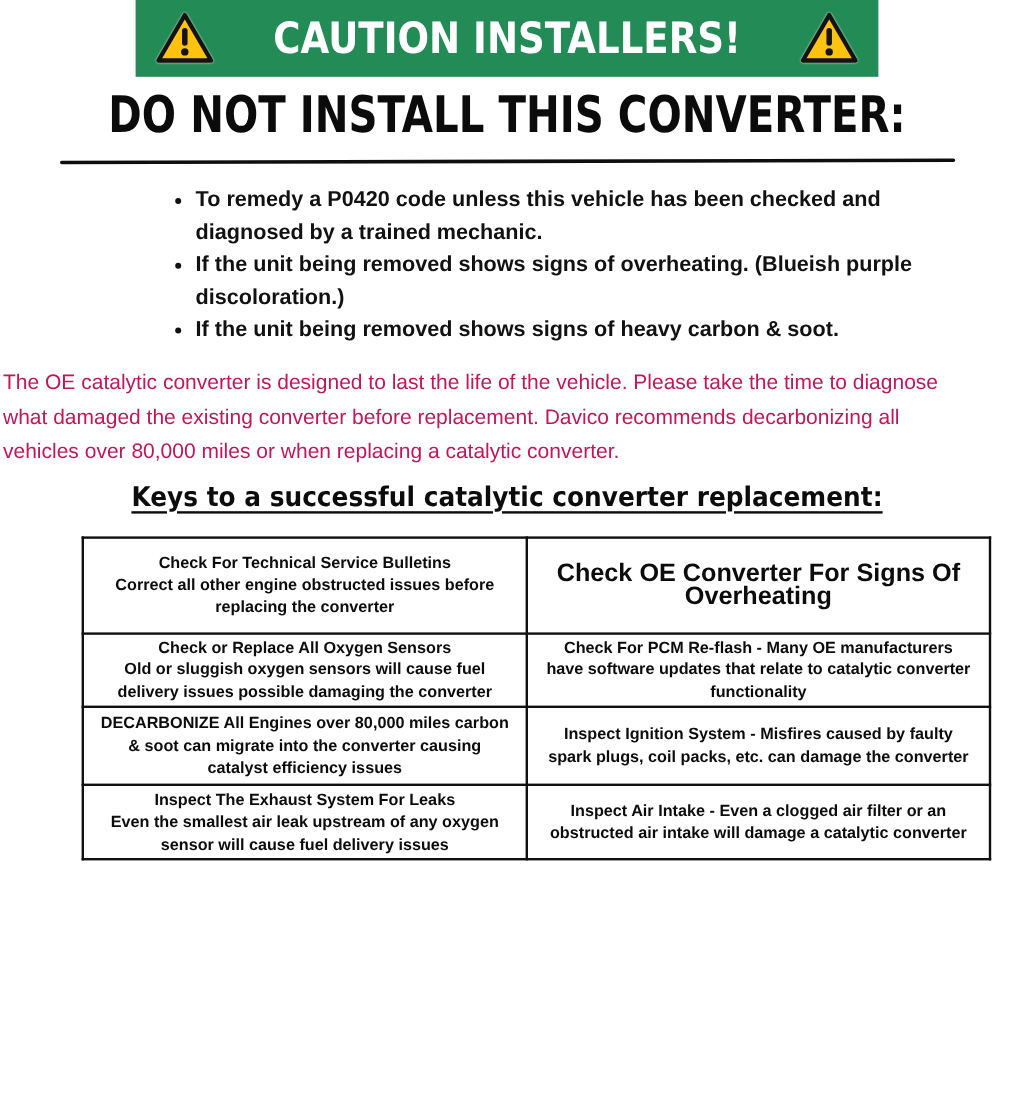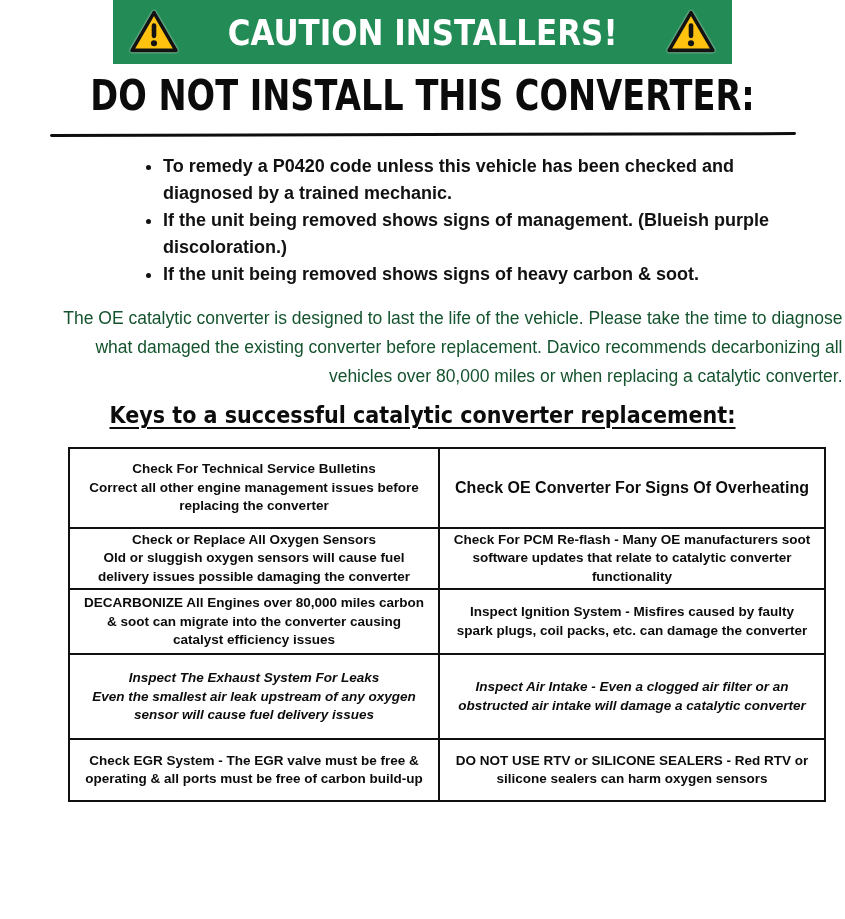--- a/index.html
+++ b/index.html
@@ -37,22 +37,22 @@
   .bullets { margin:17px 0 16px 146px; width:660px; }
   .bullets ul { margin:0; padding-left:17px; list-style:disc outside; }
   .bullets li {
     font-size:18px; font-weight:bold; line-height:26.5px;
     color:#111111; white-space:pre-line; margin:0 0 1px 0;
     font-family:"Liberation Sans", sans-serif;
   }
 
   
   .intro {
-    margin:11px auto 0 auto; width:840px; text-align:right;
-    font-size:17.5px; line-height:29px; color:#14532d;
+    margin:11px auto 0 auto; width:840px; text-align:left;
+    font-size:17.5px; line-height:29px; color:#be185d;
     white-space:pre-line;
   }
 
   
   .keys-heading {
     margin:9px 0 0 0; text-align:center;
     font-family:"DejaVu Sans", sans-serif; font-weight:bold;
     font-size:22.5px; line-height:30px; color:#0c0c0c;
     text-decoration:underline; text-decoration-thickness:2.4px;
     text-underline-offset:4px;
@@ -68,24 +68,24 @@
     border:2.5px solid #101010; text-align:center; vertical-align:middle;
     font-weight:bold; font-size:13.5px; line-height:18.5px;
     padding:2px 13px; white-space:pre-line; color:#0c0c0c;
     font-family:"Liberation Sans", sans-serif;
   }
   td.col-left  { width:342px; }
   td.col-right { width:358px; }
   tr.row-0 { height:80px; }
   tr.row-1 { height:57px; }
   tr.row-2 { height:65px; }
-  tr.row-3 { height:85px;font-style:italic; }
+  tr.row-3 { height:62px; }
   tr.row-4 { height:62px; }
   tr.row-5 { height:81px; }
-  tr.row-0 td.col-right { font-size:16px; }
+  tr.row-0 td.col-right { font-size:21px; }
 </style>
 </head>
 <body>
 
 <div class="banner" style="background: rgb(35, 139, 85);">
   <svg class="warn-icon" viewBox="0 0 100 90" aria-hidden="true">
     <polygon points="50,7 93,81 7,81" stroke="#131313" stroke-width="7" stroke-linejoin="round" fill="#ffc20e"></polygon>
     <rect x="45.5" y="28" width="9" height="29" rx="4.5" fill="#131313"></rect>
     <circle cx="50" cy="67" r="6" fill="#131313"></circle>
   </svg>
@@ -98,51 +98,47 @@
 </div>
 
 <h1 class="main-heading">DO NOT INSTALL THIS CONVERTER:</h1>
 
 <div class="heading-divider"></div>
 
 <div class="bullets">
   <ul>
     <li>To remedy a P0420 code unless this vehicle has been checked and
 diagnosed by a trained mechanic.</li>
-    <li>If the unit being removed shows signs of management. (Blueish purple
+    <li>If the unit being removed shows signs of overheating. (Blueish purple
 discoloration.)</li>
     <li>If the unit being removed shows signs of heavy carbon &amp; soot.</li>
   </ul>
 </div>
 
 <p class="intro">The OE catalytic converter is designed to last the life of the vehicle. Please take the time to diagnose
 what damaged the existing converter before replacement. Davico recommends decarbonizing all
 vehicles over 80,000 miles or when replacing a catalytic converter.</p>
 
 <h2 class="keys-heading">Keys to a successful catalytic converter replacement:</h2>
 
 <table class="keys-table">
   <tbody>
     <tr class="row-0">
       <td class="col-left">Check For Technical Service Bulletins
-Correct all other engine management issues before replacing the converter</td>
+Correct all other engine obstructed issues before replacing the converter</td>
       <td class="col-right">Check OE Converter For Signs Of Overheating</td>
     </tr>
     <tr class="row-1">
       <td class="col-left">Check or Replace All Oxygen Sensors
 Old or sluggish oxygen sensors will cause fuel delivery issues possible damaging the converter</td>
-      <td class="col-right">Check For PCM Re-flash - Many OE manufacturers soot software updates that relate to catalytic converter functionality</td>
+      <td class="col-right">Check For PCM Re-flash - Many OE manufacturers have software updates that relate to catalytic converter functionality</td>
     </tr>
     <tr class="row-2">
       <td class="col-left">DECARBONIZE All Engines over 80,000 miles carbon &amp; soot can migrate into the converter causing catalyst efficiency issues</td>
       <td class="col-right">Inspect Ignition System - Misfires caused by faulty spark plugs, coil packs, etc. can damage the converter</td>
     </tr>
     <tr class="row-3">
       <td class="col-left">Inspect The Exhaust System For Leaks
 Even the smallest air leak upstream of any oxygen sensor will cause fuel delivery issues</td>
       <td class="col-right">Inspect Air Intake - Even a clogged air filter or an obstructed air intake will damage a catalytic converter</td>
     </tr>
-    <tr class="row-4">
-      <td class="col-left">Check EGR System - The EGR valve must be free &amp; operating &amp; all ports must be free of carbon build-up</td>
-      <td class="col-right">DO NOT USE RTV or SILICONE SEALERS - Red RTV or silicone sealers can harm oxygen sensors</td>
-    </tr>
   </tbody>
 </table>
 
 </body></html>

